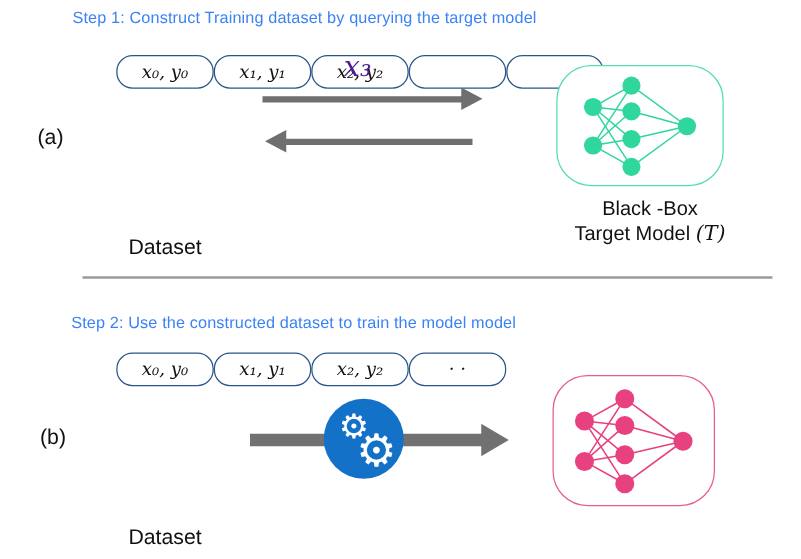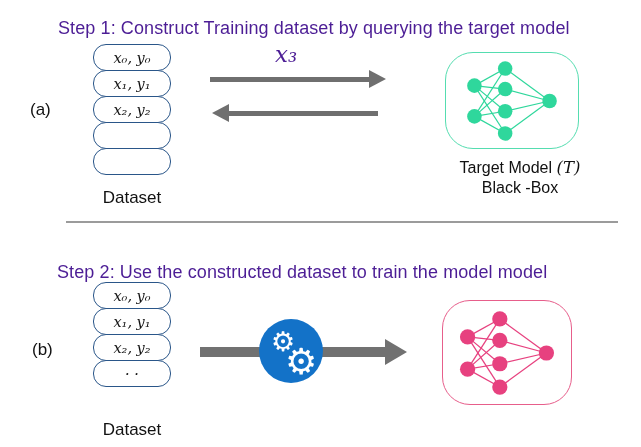--- a/index.html
+++ b/index.html
@@ -1,25 +1,25 @@
 <!DOCTYPE html>
 <html style="--pill_border: #2a5689; --arrow_gray: #6f6f6f; --thick_arrow_gray: #717171; --gear_blue: #1372c8; --target_green: #2fd79c; --target_box_border: #55ddb0; --clone_pink: #e7417f; --clone_box_border: #e75e8b; --divider_gray: #9b9b9b;"><head>
 <meta charset="utf-8">
 <style>
   html,body { margin:0; padding:0; background:#ffffff; }
   #canvas {
     position:relative; width:641px; height:447px; background:#ffffff;
     font-family:"Liberation Sans", sans-serif; color:#1b1b1b; overflow:hidden;
   }
   .abs { position:absolute; }
-  .step-title { font-size:18px; letter-spacing:0.1px; color:#4c1d95; white-space:nowrap;margin-top:12px; }
+  .step-title { font-size:13px; letter-spacing:0.1px; color:#3b82f6; white-space:nowrap; }
   .panel-label { font-size:17px; color:#111; }
 
   
-  .pill-stack { display:flex; flex-direction:column; }
+  .pill-stack { display:flex; flex-direction:row; }
   .pill {
     width:76px; height:25px; margin-top:-1px; background:#ffffff;
     border:1.4px solid var(--pill_border); border-radius:13px;
     display:flex; align-items:center; justify-content:center;
     font-family:"DejaVu Serif","DejaVu Sans",serif; font-style:italic;
     font-size:14.5px; color:#111;
   }
   .dataset-caption { font-size:17px; color:#111; width:80px; text-align:center; }
 
   
@@ -96,22 +96,22 @@
       <circle cx="16" cy="30" r="8.5"></circle>
         <circle cx="16" cy="66" r="8.5"></circle>
       <circle cx="52" cy="10" r="8.5"></circle>
         <circle cx="52" cy="34" r="8.5"></circle>
       <circle cx="52" cy="60" r="8.5"></circle>
         <circle cx="52" cy="86" r="8.5"></circle>
       <circle cx="104" cy="48" r="8.5"></circle>
     </svg>
   </div>
   <div class="abs model-caption" style="left:430px; top:158px; width:180px;">
+    <div>Black -Box</div>
     <div><span>Target Model </span><span class="math-inline">(T)</span></div>
-    <div>Black -Box</div>
   </div>
 
   <div class="abs divider" style="left:66px; top:221px; width:552px; height:2px;"></div>
 
   <div class="abs step-title" style="left:57px; top:250px;">Step 2: Use the constructed dataset to train the model model</div>
 
   <div class="abs panel-label" style="left:32px; top:340px;">(b)</div>
 
   <div class="abs pill-stack" style="left:93px; top:283px;">
     <div class="pill">x₀, y₀</div>

